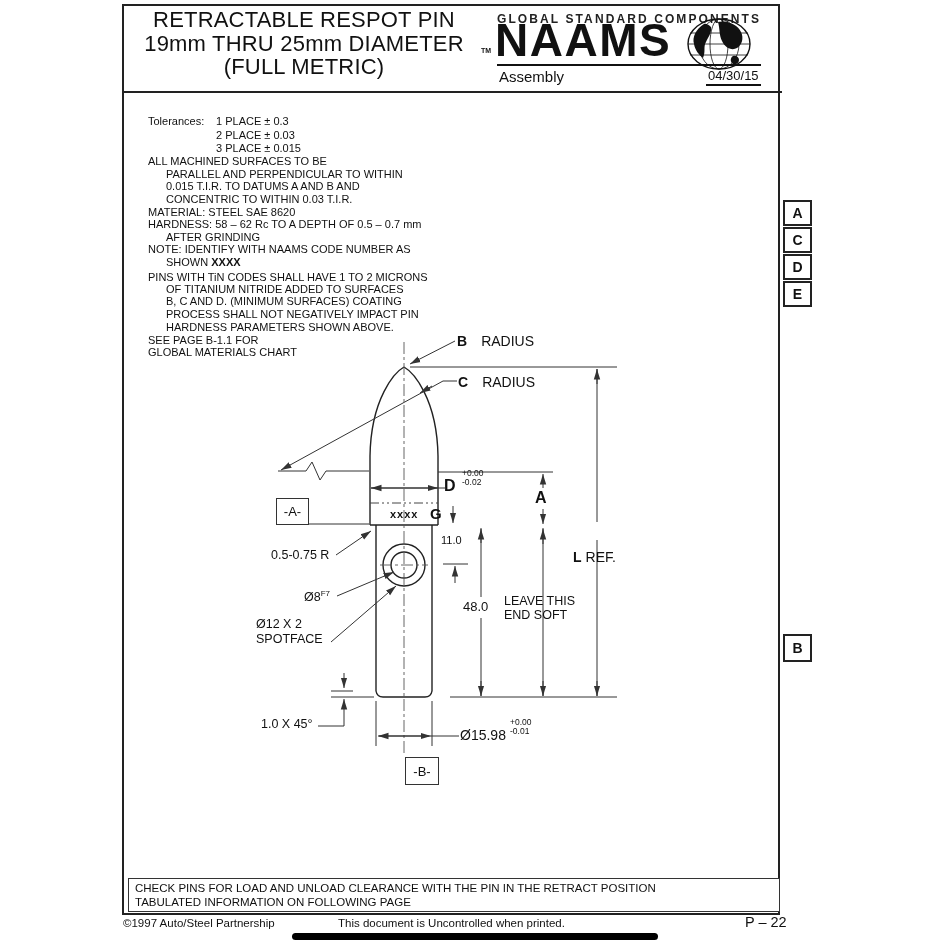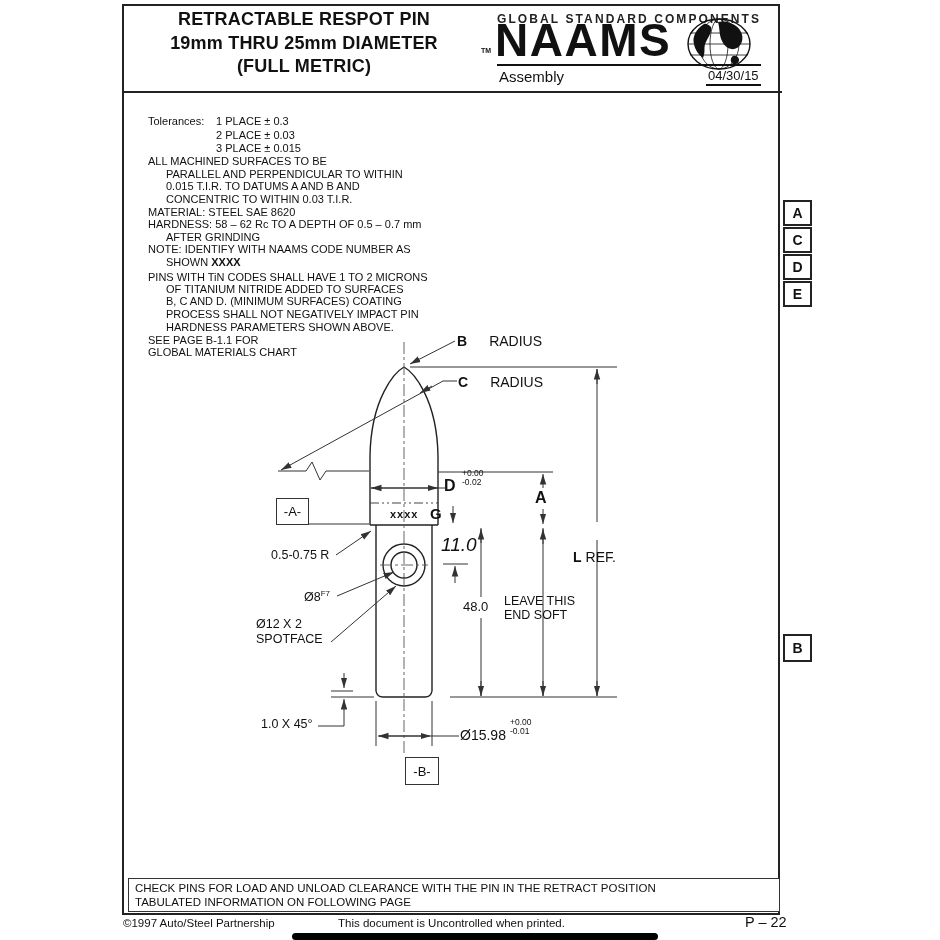--- a/index.html
+++ b/index.html
@@ -1,37 +1,37 @@
 <!DOCTYPE html>
 <html><head>
 <meta charset="utf-8">
 <style>
   html,body{margin:0;padding:0;background:#fff;}
   .page{position:relative;width:940px;height:940px;background:#fff;overflow:hidden;
         font-family:"Liberation Sans",sans-serif;color:#111;}
   
   .frame{position:absolute;left:122px;top:4px;width:658px;height:911px;border:2px solid #222;box-sizing:border-box;background:#fff;}
   .tb-divider{position:absolute;left:122px;top:91px;width:660px;height:2px;background:#222;}
-  .title-wrap{position:absolute;left:128px;top:8px;width:352px;text-align:center;font-weight:bold;font-size:18px;line-height:23.5px;letter-spacing:.2px;}
+  .title-wrap{position:absolute;left:128px;top:8px;width:352px;text-align:center;font-weight:normal;font-size:22px;line-height:23.5px;letter-spacing:.2px;}
   .tagline{position:absolute;left:497px;top:12px;font-size:12px;font-weight:bold;letter-spacing:2.1px;color:#222;}
   .tm{position:absolute;left:481px;top:47px;font-size:7px;font-weight:bold;}
   .brand{position:absolute;left:495px;top:17px;font-size:46px;font-weight:bold;letter-spacing:1.5px;line-height:46px;}
   .brand-rule{position:absolute;left:497px;top:64px;width:264px;height:2px;background:#111;}
   .doctype{position:absolute;left:499px;top:68px;font-size:15px;}
   .date{position:absolute;left:706px;top:68px;font-size:13px;border-bottom:2px solid #111;padding:0 2px 1px 2px;}
   
   .nline{position:absolute;font-size:11px;line-height:12px;white-space:nowrap;}
   
   .zone{position:absolute;left:783px;width:29px;height:26px;border:2px solid #222;box-sizing:border-box;background:#fff;
         display:flex;align-items:center;justify-content:center;font-weight:bold;font-size:14px;}
   
   .dlbl{position:absolute;font-size:12.5px;white-space:nowrap;background:transparent;}
   .b14{font-size:14px;}
   .bold{font-weight:bold;}
-  .rad-word{margin-left:22px;}
+  .rad-word{margin-left:14px;}
   .tolstack{position:absolute;font-size:8.5px;line-height:9px;white-space:nowrap;}
   .datum{position:absolute;border:1.5px solid #333;box-sizing:border-box;display:flex;align-items:center;justify-content:center;font-size:13px;background:#fff;}
   .sup{font-size:8px;vertical-align:5px;}
   
   .note-box{position:absolute;left:128px;top:878px;width:652px;height:34px;border:1.5px solid #333;box-sizing:border-box;
             font-size:11.5px;line-height:14px;padding:2px 0 0 6px;background:#fff;}
   .footer-text{position:absolute;top:917px;font-size:11.5px;}
   .page-num{position:absolute;left:745px;top:914px;font-size:14.5px;}
   .home-bar{position:absolute;left:292px;top:933px;width:366px;height:7px;background:#000;border-radius:3.5px;}
   
@@ -211,21 +211,21 @@
   <div class="datum" style="left:276px;top:498px;width:33px;height:27px;">-A-</div>
   <div class="datum" style="left:405px;top:757px;width:34px;height:28px;">-B-</div>
   <div class="dlbl" style="left:271px;top:548px;">0.5-0.75 R</div>
   <div class="dlbl" style="left:304px;top:589px;">
     <span>Ø8</span><span class="sup">F7</span>
   </div>
   <div class="dlbl" style="left:256px;top:617px;line-height:14.5px;">
     <div>Ø12 X 2</div>
     <div>SPOTFACE</div>
   </div>
-  <div class="dlbl" style="left:441px;top:534px;font-size:19px;font-style:italic;">11.0</div>
+  <div class="dlbl" style="left:441px;top:534px;font-size:11px;">11.0</div>
   <div class="dlbl" style="left:463px;top:599px;font-size:13px;">48.0</div>
   <div class="dlbl" style="left:504px;top:594px;line-height:14px;font-size:12.5px;">
     <div>LEAVE THIS</div>
     <div>END SOFT</div>
   </div>
   <div class="dlbl b14" style="left:573px;top:523px;margin-top:26px;">
     <span class="bold">L</span><span style="margin-left:4px;">REF.</span>
   </div>
   <div class="dlbl" style="left:261px;top:717px;">1.0 X 45°</div>
   <div class="dlbl" style="left:460px;top:727px;font-size:14px;">Ø15.98</div>

